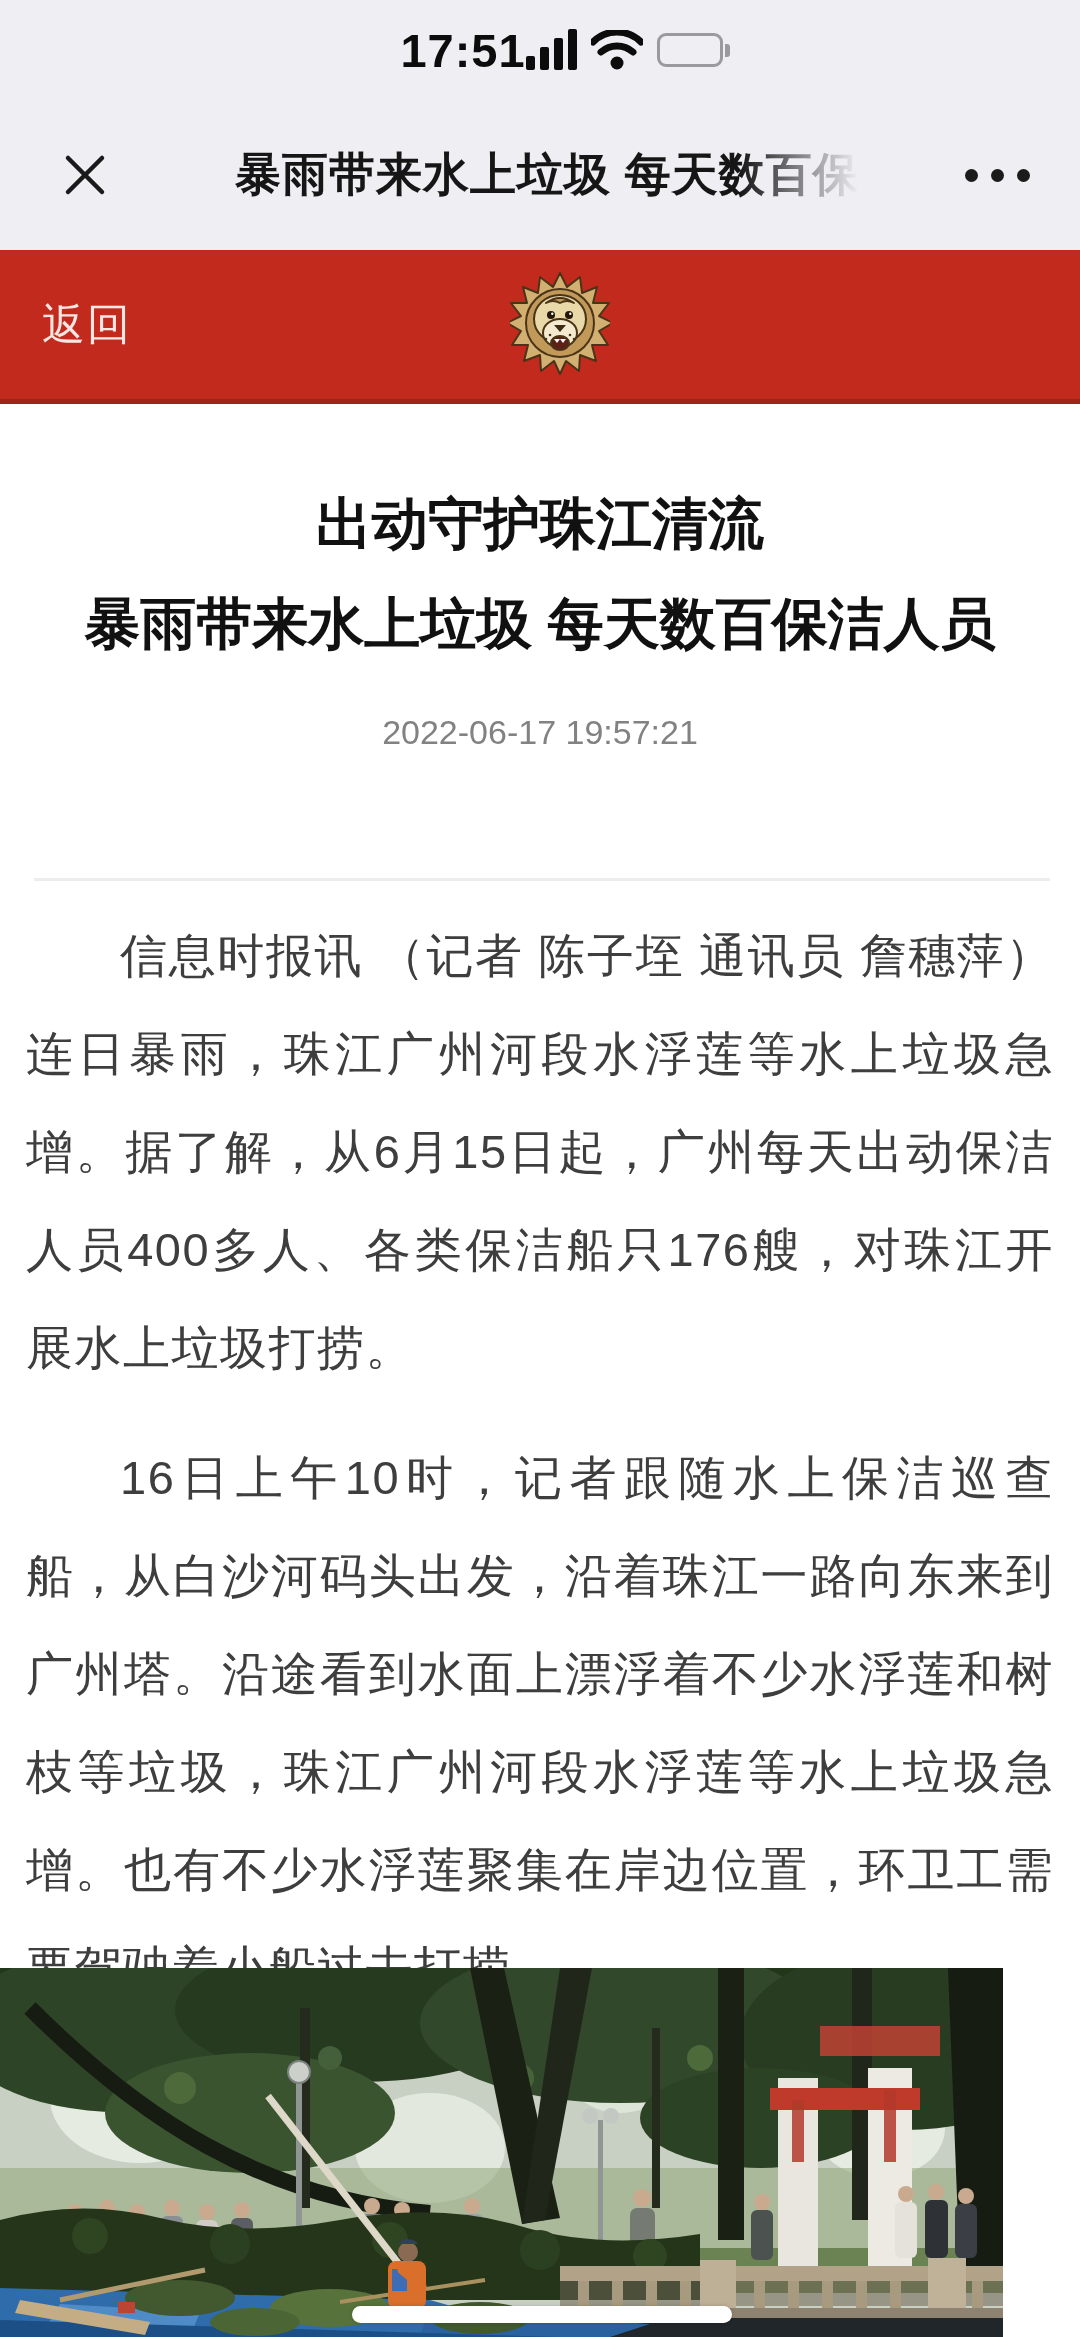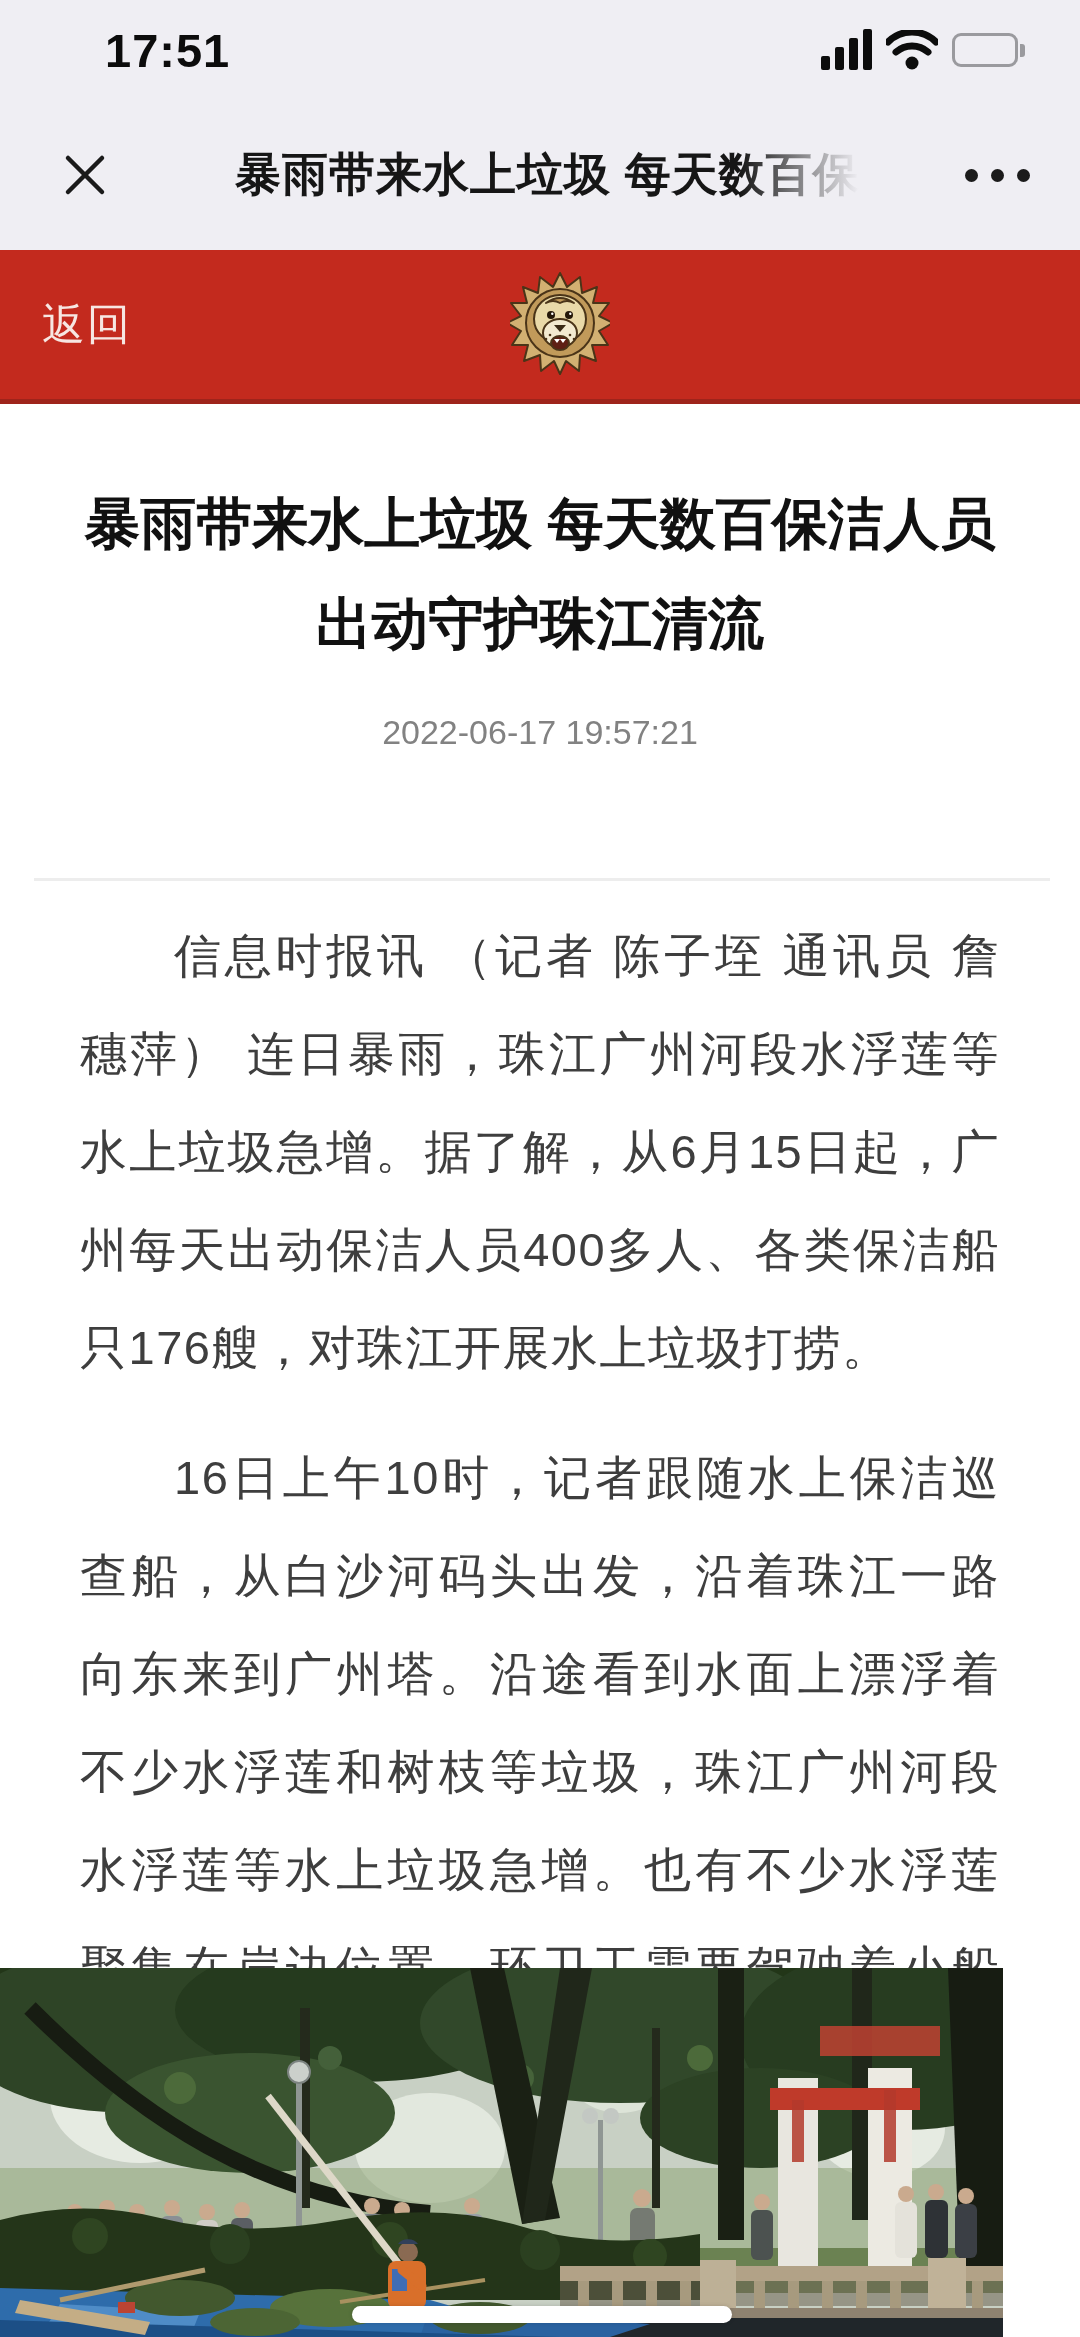--- a/index.html
+++ b/index.html
@@ -2,21 +2,21 @@
 <html><head>
 <meta charset="utf-8">
 <style>
   html,body{margin:0;padding:0;}
   body{width:1080px;height:2337px;background:#ffffff;overflow:hidden;
        font-family:"Liberation Sans","DejaVu Sans",sans-serif;position:relative;}
   .screen{position:relative;width:1080px;height:2337px;background:#ffffff;}
 
   
   .statusbar{height:100px;background:#efeef3;display:flex;align-items:center;
-             justify-content:space-between;padding:0 55px 0 105px;box-sizing:border-box;}
+             justify-content:center;padding:0 55px 0 105px;box-sizing:border-box;}
   .statusbar .time{font-size:47px;font-weight:700;color:#0c0c0c;letter-spacing:1px;}
   .sicons{display:flex;align-items:center;gap:14px;}
   .sigbars{display:flex;align-items:flex-end;gap:5px;height:40px;}
   .sigbars i{display:block;width:9px;background:#0c0c0c;border-radius:2px;}
   .wifi{width:52px;height:40px;}
   .battery{display:flex;align-items:center;}
   .batt-body{width:66px;height:34px;border:3px solid #9a9a9e;border-radius:9px;
              padding:3px;box-sizing:border-box;background:#efeef3;}
   .batt-fill{height:100%;width:84%;background:#0c0c0c;border-radius:4px;}
   .batt-nub{width:5px;height:13px;background:#9a9a9e;border-radius:0 3px 3px 0;margin-left:2px;}
@@ -41,21 +41,21 @@
            font-size:43px;color:#f7e6e2;letter-spacing:2px;}
   .brand{margin:0 auto;display:flex;align-items:center;gap:18px;}
   .brandname{font-size:76px;font-weight:700;color:#ffffff;letter-spacing:4px;}
 
   
   .article{background:#fff;}
   .a-title{margin-top:70px;text-align:center;color:#111;}
   .a-title div{font-size:56px;font-weight:650;line-height:100px;white-space:nowrap;}
   .a-date{text-align:center;font-size:34px;color:#828282;line-height:100px;margin-top:8px;}
   .divider{border:none;border-top:3px solid #ededed;margin:96px 30px 0 34px;}
-  .a-body{padding:0 80px;color:#3e3e3e;}
+  .a-body{padding:0 26px;color:#3e3e3e;}
   .a-body p{font-size:47px;line-height:98px;letter-spacing:1.5px;text-align:justify;
             text-indent:2em;margin:26px 0 32px 0;}
 
   
   .photo{position:absolute;left:0;top:1968px;width:1003px;height:369px;overflow:hidden;background:#c8d0c4;}
   .photo svg{display:block;width:100%;height:100%;}
 
   
   .home-indicator{position:absolute;left:352px;top:2306px;width:380px;height:17px;
                   background:#ffffff;border-radius:9px;box-shadow:0 0 4px rgba(0,0,0,.15);}
@@ -129,22 +129,22 @@
             <circle cx="36" cy="68" r="1.3" fill="#4a3418"></circle>
           <circle cx="60" cy="64" r="1.3" fill="#4a3418"></circle>
             <circle cx="64" cy="68" r="1.3" fill="#4a3418"></circle>
         </svg>
       </span>
     </div>
   </div>
 
   <div class="article">
     <div class="a-title">
+      <div>出动守护珠江清流</div>
       <div>暴雨带来水上垃圾 每天数百保洁人员</div>
-      <div>出动守护珠江清流</div>
     </div>
     <div class="a-date">2022-06-17 19:57:21</div>
     <hr class="divider">
     <div class="a-body">
       <p>信息时报讯 （记者 陈子垤 通讯员 詹穗萍） 连日暴雨，珠江广州河段水浮莲等水上垃圾急增。据了解，从6月15日起，广州每天出动保洁人员400多人、各类保洁船只176艘，对珠江开展水上垃圾打捞。</p>
       <p>16日上午10时，记者跟随水上保洁巡查船，从白沙河码头出发，沿着珠江一路向东来到广州塔。沿途看到水面上漂浮着不少水浮莲和树枝等垃圾，珠江广州河段水浮莲等水上垃圾急增。也有不少水浮莲聚集在岸边位置，环卫工需要驾驶着小船过去打捞。</p>
     </div>
   </div>
 
   <div class="photo">

